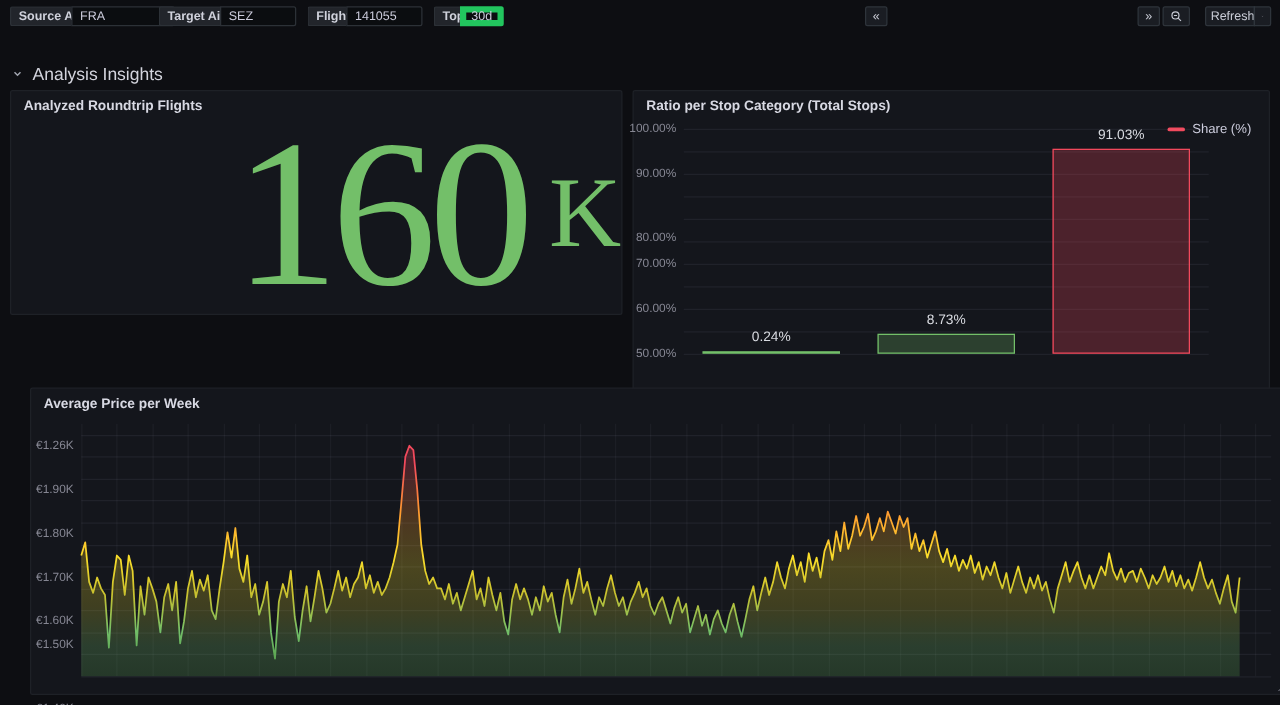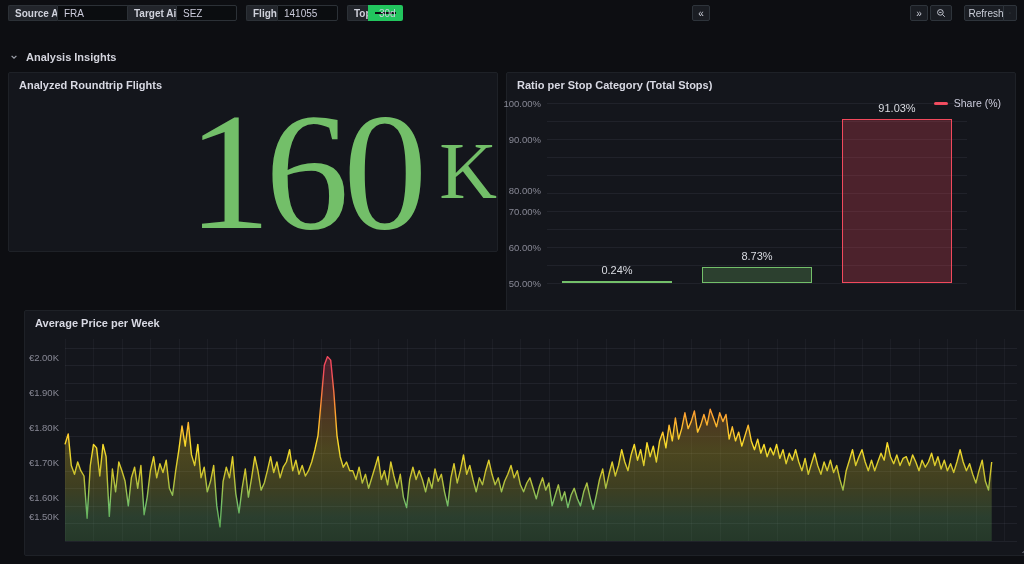--- a/index.html
+++ b/index.html
@@ -8,33 +8,33 @@
 
   
   #topbar { position:absolute; left:0; top:0; width:1024px; height:26px; }
   .filter { position:absolute; top:5px; height:16px; display:flex; }
   .filter .flabel { background:#22252b; border:1px solid #2c3137; border-right:none;
     border-radius:2px 0 0 2px; font-size:10px; font-weight:600; color:#d0d2dc;
     display:flex; align-items:center; padding:0 6px; white-space:nowrap; }
   .filter input { background:#0b0d10; border:1px solid #2c3137; border-radius:0 2px 2px 0;
     color:#ccccdc; font-size:10px; padding:0 6px; outline:none; height:16px;
     font-family:"Liberation Sans", sans-serif; }
-  .filter .fselect { background:#0b0d10; border:7px solid #22c55e; border-radius:0 2px 2px 0;
+  .filter .fselect { background:#0b0d10; border:5px solid #22c55e; border-radius:0 2px 2px 0;
     color:#ccccdc; font-size:10px; padding:0 4px; display:flex; align-items:center; gap:4px; cursor:pointer;text-align:right; }
 
   .tbtn { position:absolute; top:5px; height:16px; background:#1a1d23; border:1px solid #2e343b;
     border-radius:2px; color:#c9ccd6; font-size:10px; display:flex; align-items:center;
     justify-content:center; gap:4px; cursor:pointer; padding:0 5px; white-space:nowrap; }
   .tbtn svg { display:block; }
   .chev { width:8px; height:8px; }
 
   
   #section-row { position:absolute; left:10px; top:51px; display:flex; align-items:center;
     gap:8px; cursor:pointer; }
-  #section-row .stitle { font-size:11px; font-weight:700; color:#d3d4dd; }
+  #section-row .stitle { font-size:14px; font-weight:400; color:#d3d4dd; }
 
   
   .panel { position:absolute; background:#14161c; border:1px solid #1e2127; border-radius:2px; }
   .ptitle { position:absolute; left:10px; top:6px; font-size:11px; font-weight:600;
     color:#d8d9e3; cursor:pointer; white-space:nowrap; }
   #panel-stat { left:8px;  top:72px;  width:490px;  height:180px; }
   #panel-bars { left:506px; top:72px; width:510px;  height:284px; }
   #panel-line { left:8px;  top:310px; width:1008px; height:246px;margin-left:16px; }
 
   .resize-handle { position:absolute; right:2px; bottom:2px; width:9px; height:9px;
@@ -191,21 +191,21 @@
       <span class="bar-value" style="left: 350px; top: -0.854px;">91.03%</span>
       <span class="bar-cat" style="left: 350px;">2 Stops</span>
     </div>
   <div class="resize-handle"></div>
 </div>
 
 <div class="panel" id="panel-line">
   <div class="ptitle">Average Price per Week</div>
   <div id="line-plot">
       <div class="gridline-h" style="top: 8.78261px;">
-        <span class="ylab" style="top: 8.78261px;">€2.00K</span>
+        <span class="ylab" style="top: 8.78261px;">€1.26K</span>
       </div>
       <div class="gridline-h" style="top: 26.3478px;">
         <span class="ylab" style="top: 26.3478px;">€1.90K</span>
       </div>
       <div class="gridline-h" style="top: 43.913px;">
         <span class="ylab" style="top: 43.913px;">€1.80K</span>
       </div>
       <div class="gridline-h" style="top: 61.4783px;">
         <span class="ylab" style="top: 61.4783px;">€1.70K</span>
       </div>

